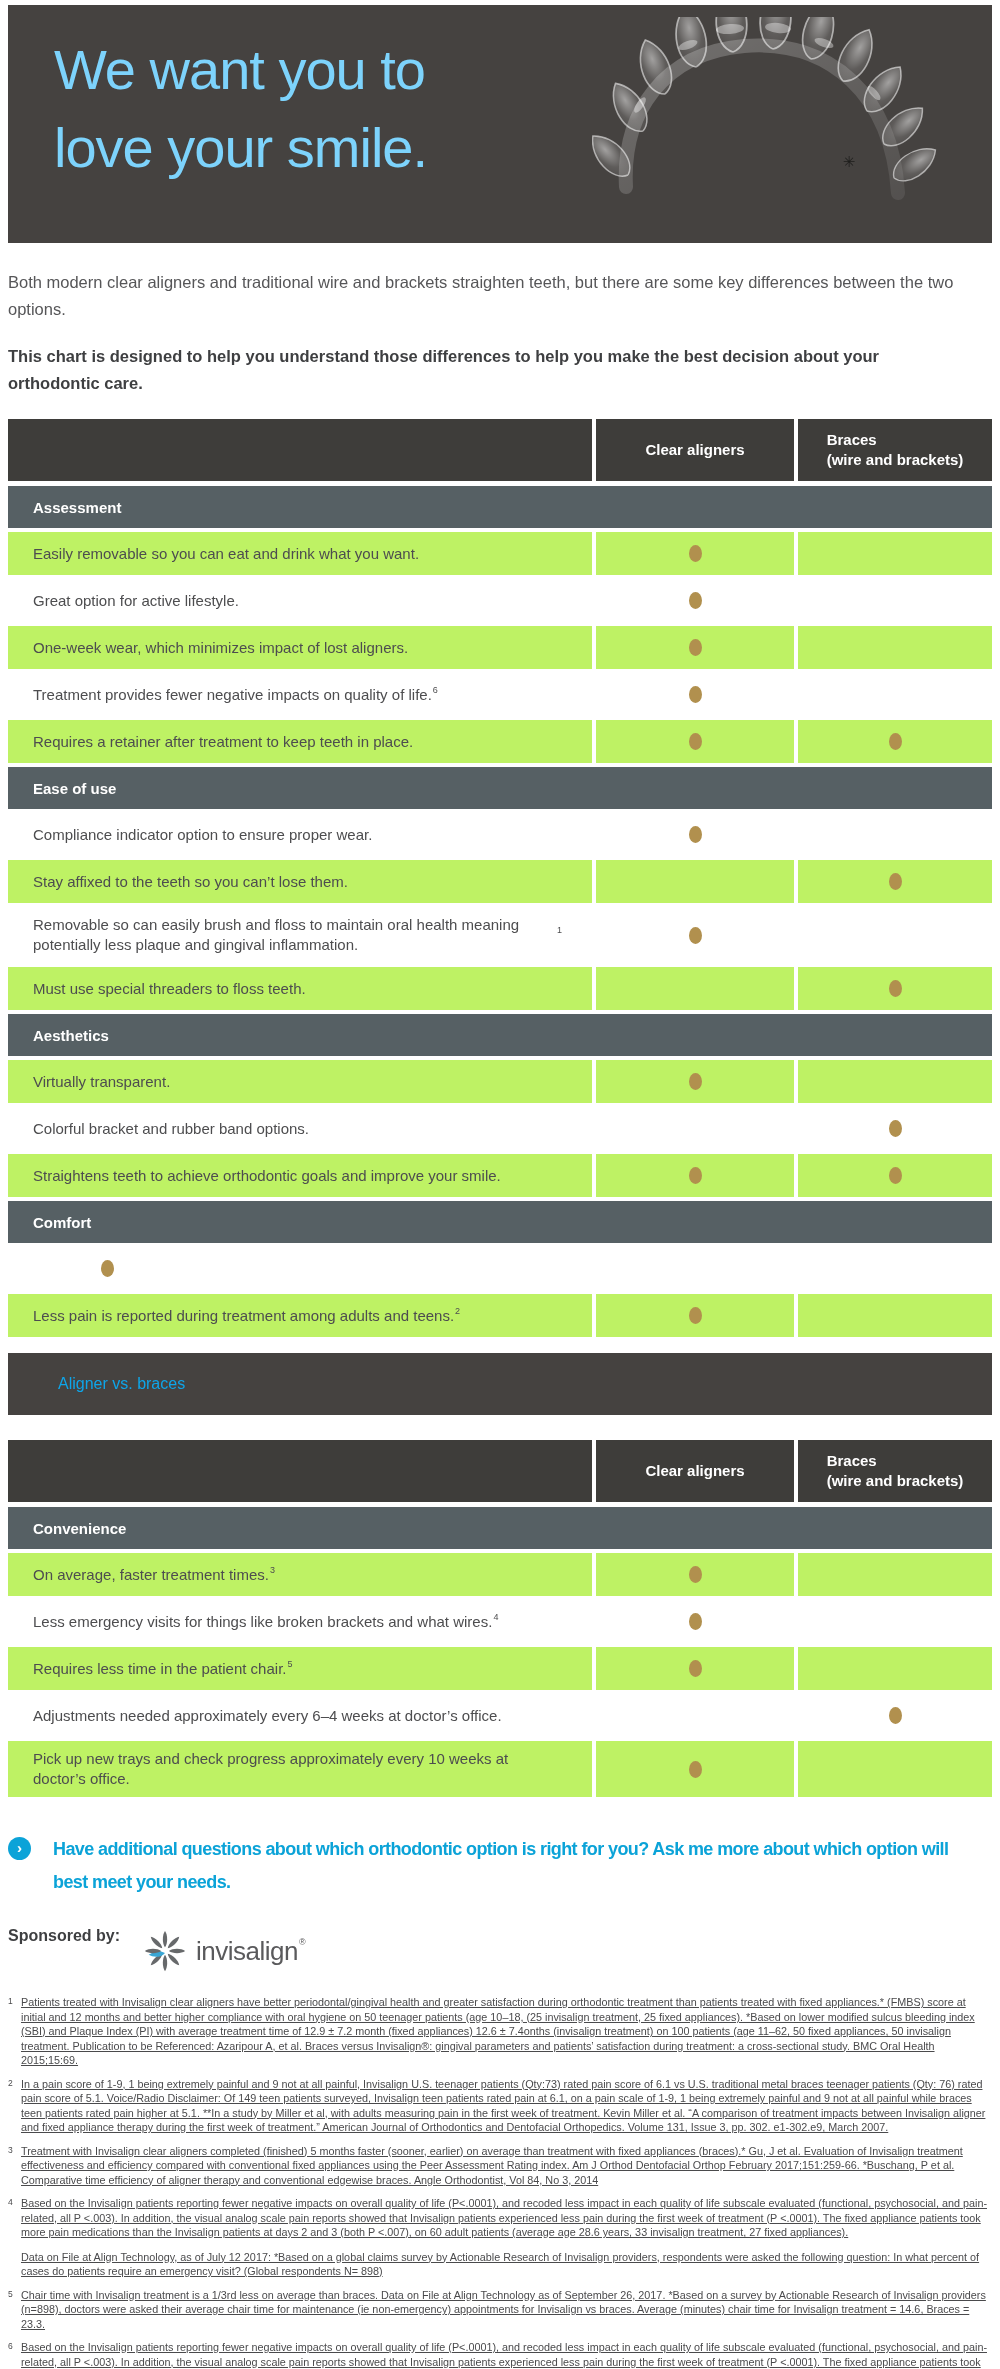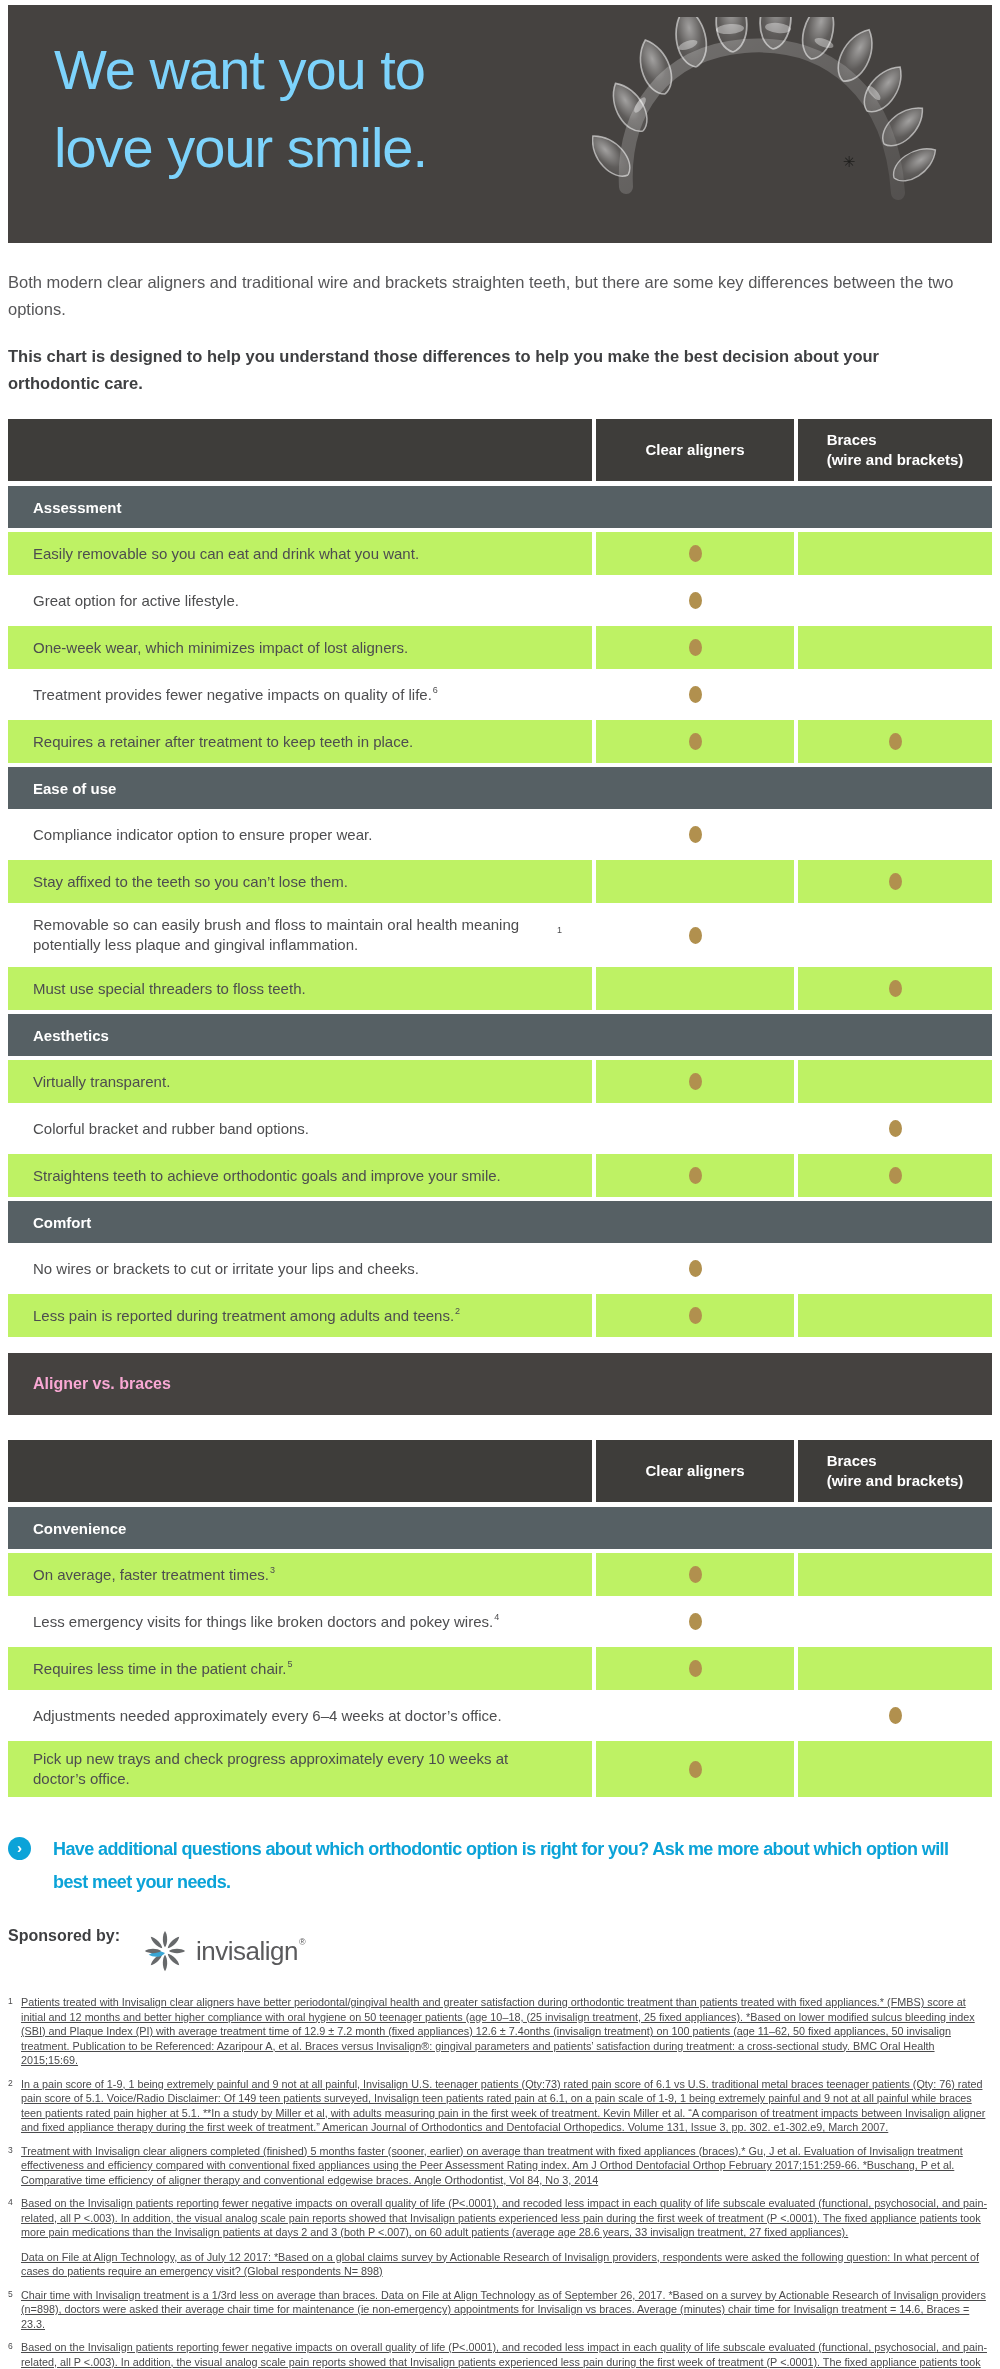--- a/index.html
+++ b/index.html
@@ -38,21 +38,21 @@
   .row .c-main { width:584px; margin-right:4px; display:flex; align-items:center; padding:8px 30px 8px 25px; font-size:15px; line-height:20px; color:#4d4d4f; }
   .row .c-dot { width:198px; margin-right:4px; display:flex; align-items:center; justify-content:center; }
   .row .c-dot.last { width:190px; flex:1; margin-right:0; }
   .row.gray .c-main, .row.gray .c-dot { background:#bef264; }
   .row.white .c-main, .row.white .c-dot { background:transparent; }
   .dot { width:13px; height:17px; border-radius:50%; background:#b1904e; }
   .row-sup { font-size:9px; position:relative; top:-5px; margin-left:1px; }
 
   
   .banner { height:62px; background:#454240; display:flex; align-items:center; padding-left:25px; margin:16px 0 25px 0; }
-  .banner-label { color:#f9a8d4; font-weight:bold; font-size:16px; }
+  .banner-label { color:#0ea5e9; font-weight:normal; font-size:16px;margin-left:25px; }
 
   
   .cta { display:flex; margin-top:36px; align-items:flex-start; }
   .cta-circle { width:23px; height:23px; border-radius:50%; background:#0ba3d8; color:#fff;
     display:flex; align-items:center; justify-content:center; font-size:15px; font-weight:bold;
     flex-shrink:0; margin-top:4px; padding-bottom:2px; }
   .cta-text { margin-left:22px; color:#0ba3d8; font-weight:bold; font-size:18px; line-height:33px;
     letter-spacing:-0.6px; max-width:930px; }
 
   
@@ -260,23 +260,20 @@
           <span class="dot"></span>
         </div>
         <div class="c-dot last">
           <span class="dot"></span>
         </div>
       </div>
       <div class="t-section">
         <span class="t-section-label">Comfort</span>
       </div>
       <div class="row white">
-        <div class="c-main">
-          <span>No wires or brackets to cut or irritate your lips and cheeks.</span>
-        </div>
         <div class="c-dot">
           <span class="dot"></span>
         </div>
         <div class="c-dot last"></div>
       </div>
       <div class="row gray">
         <div class="c-main">
           <span>Less pain is reported during treatment among adults and teens.</span>
           <span class="row-sup">2</span>
         </div>
@@ -312,21 +309,21 @@
           <span>On average, faster treatment times.</span>
           <span class="row-sup">3</span>
         </div>
         <div class="c-dot">
           <span class="dot"></span>
         </div>
         <div class="c-dot last"></div>
       </div>
       <div class="row white">
         <div class="c-main">
-          <span>Less emergency visits for things like broken doctors and pokey wires.</span>
+          <span>Less emergency visits for things like broken brackets and what wires.</span>
           <span class="row-sup">4</span>
         </div>
         <div class="c-dot">
           <span class="dot"></span>
         </div>
         <div class="c-dot last"></div>
       </div>
       <div class="row gray">
         <div class="c-main">
           <span>Requires less time in the patient chair.</span>

